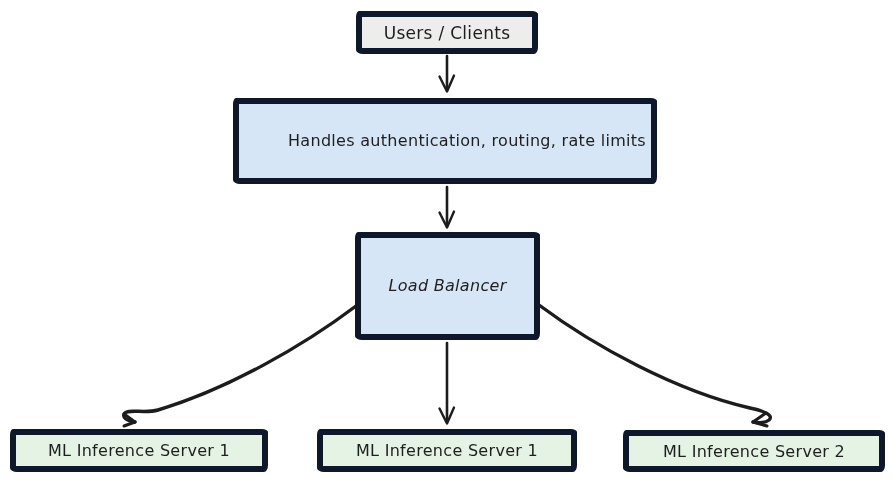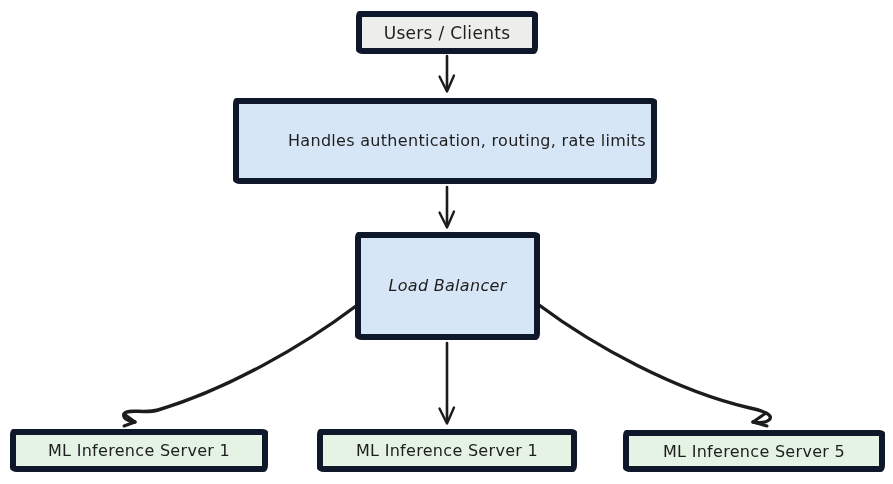--- a/index.html
+++ b/index.html
@@ -93,16 +93,16 @@
 
   <div class="node node-server node-server1" style="background-color: rgb(228, 243, 227);">
     <span class="title">ML Inference Server 1</span>
   </div>
 
   <div class="node node-server node-server2" style="background-color: rgb(228, 243, 227);">
     <span class="title">ML Inference Server 1</span>
   </div>
 
   <div class="node node-server node-server3" style="background-color: rgb(228, 243, 227);">
-    <span class="title">ML Inference Server 5</span>
+    <span class="title">ML Inference Server 2</span>
   </div>
 
 </div>
 
 </body></html>

